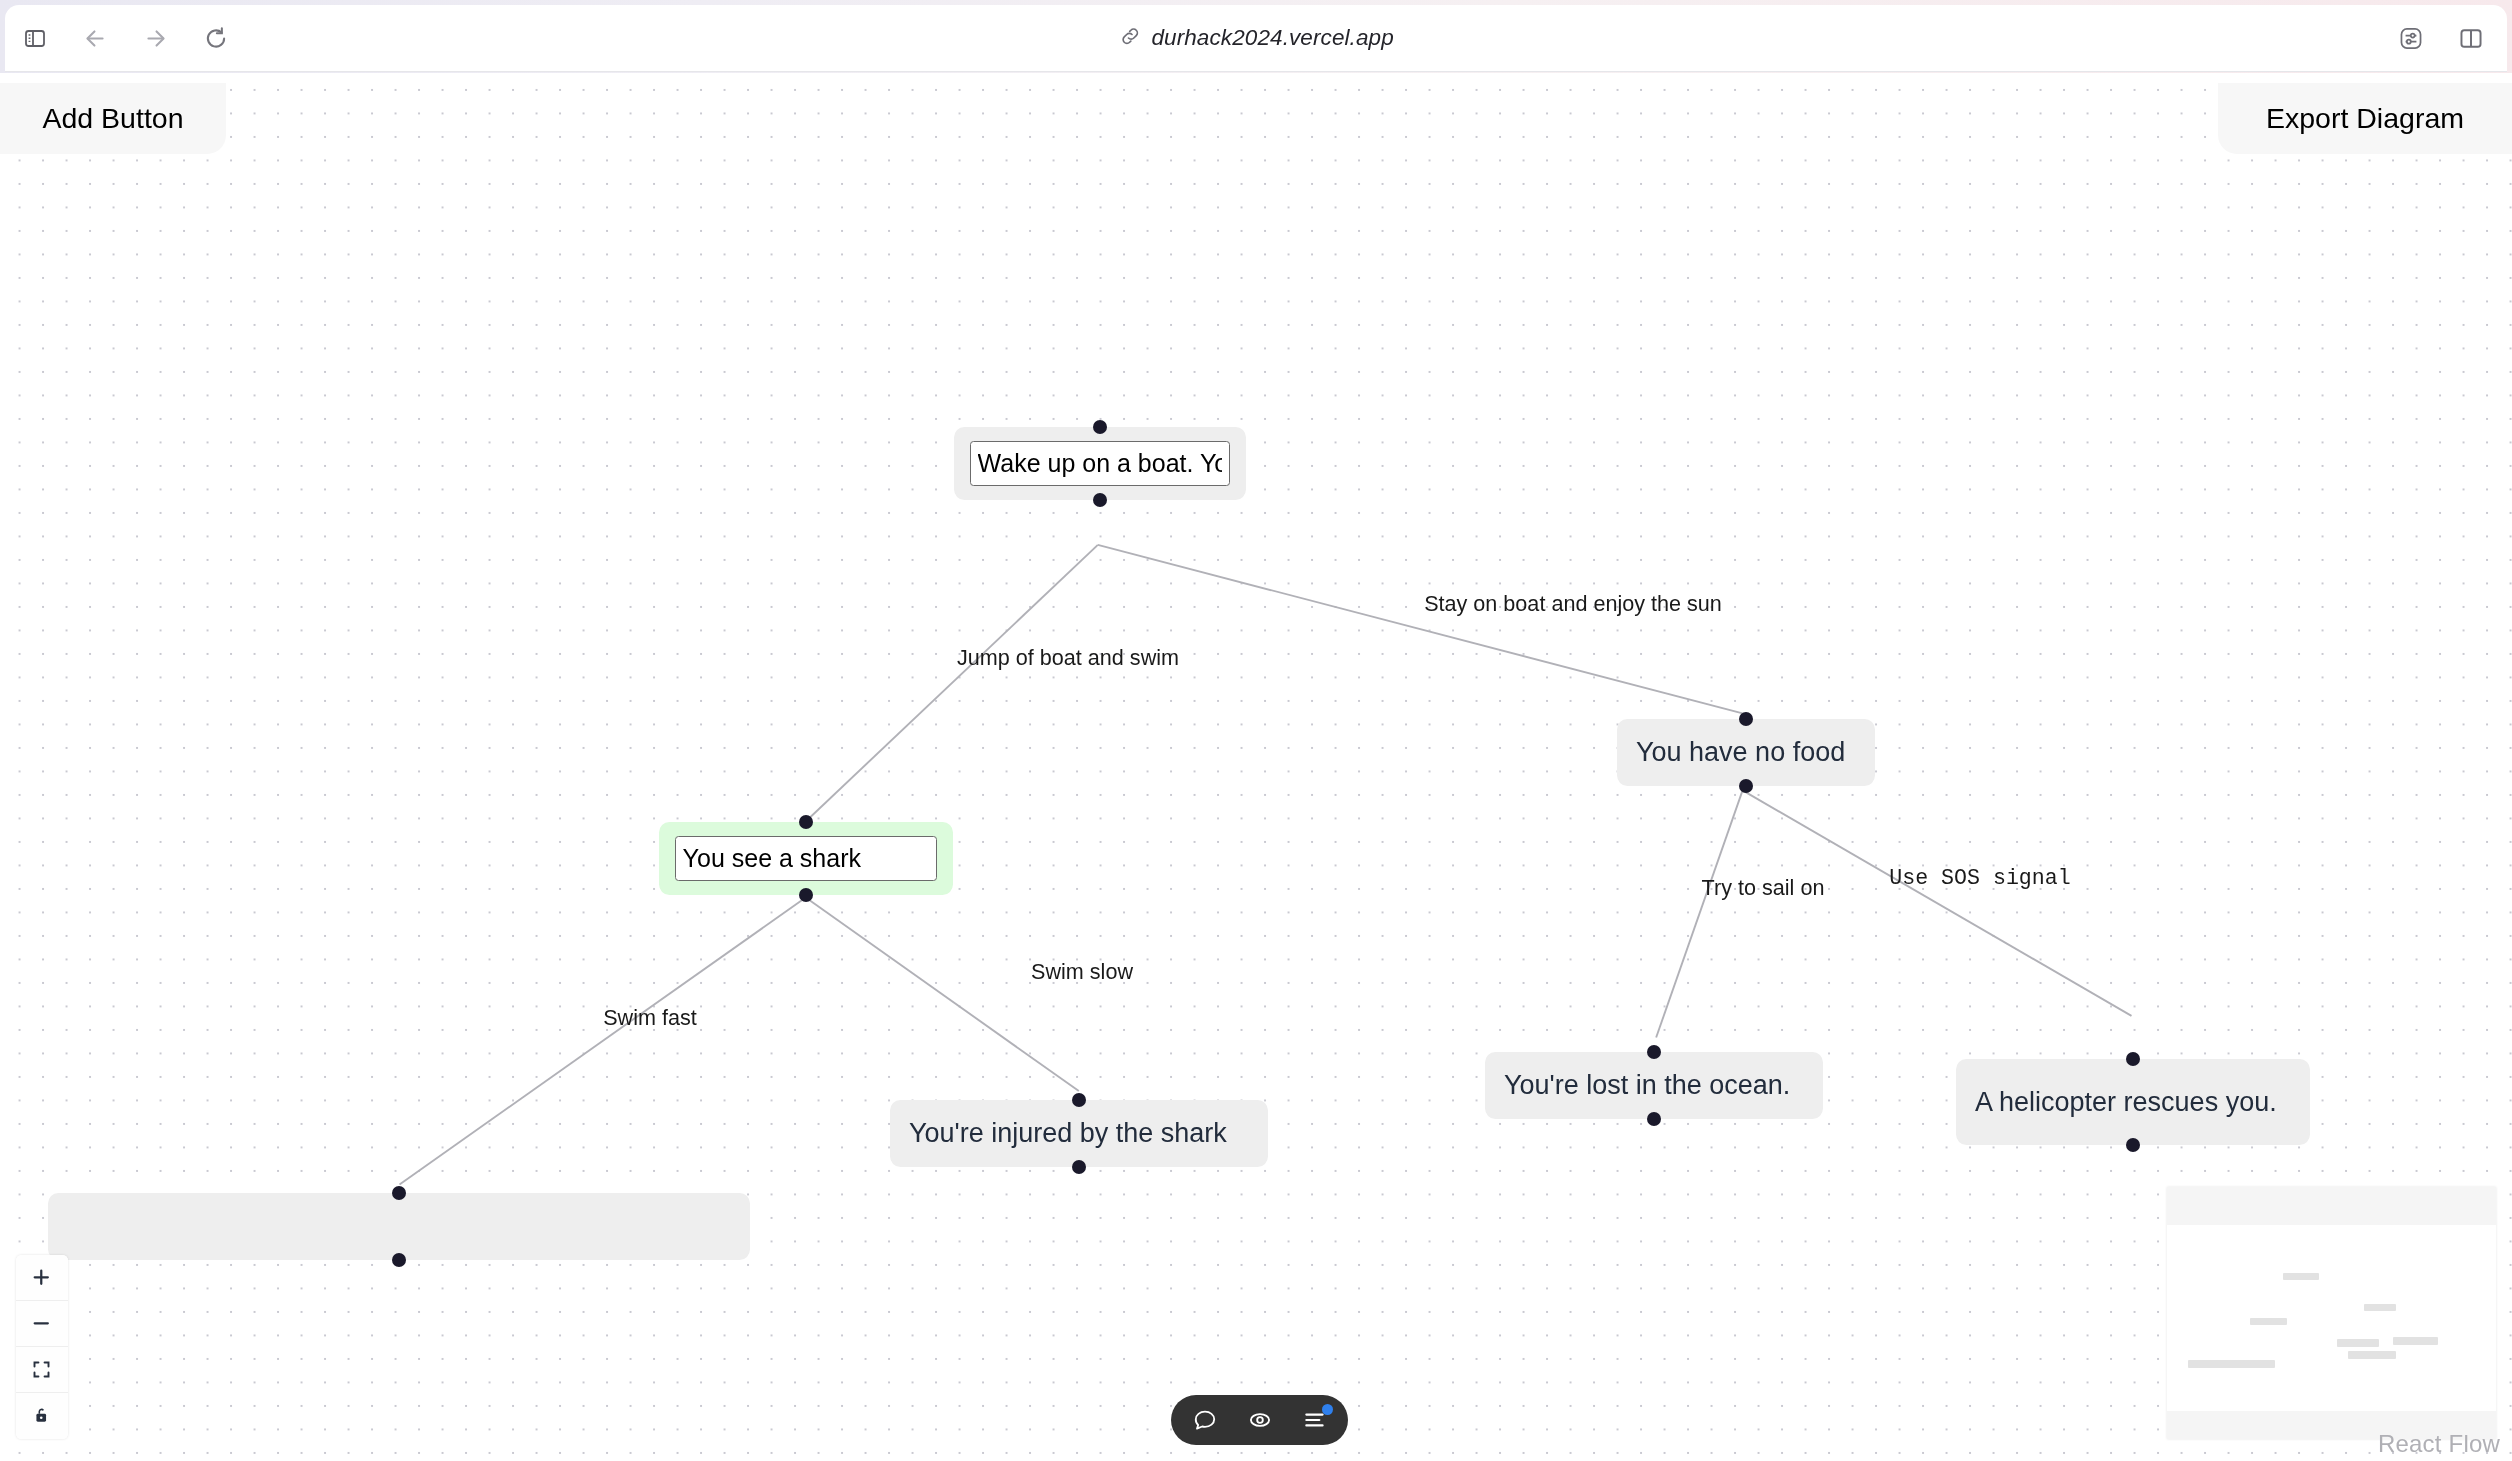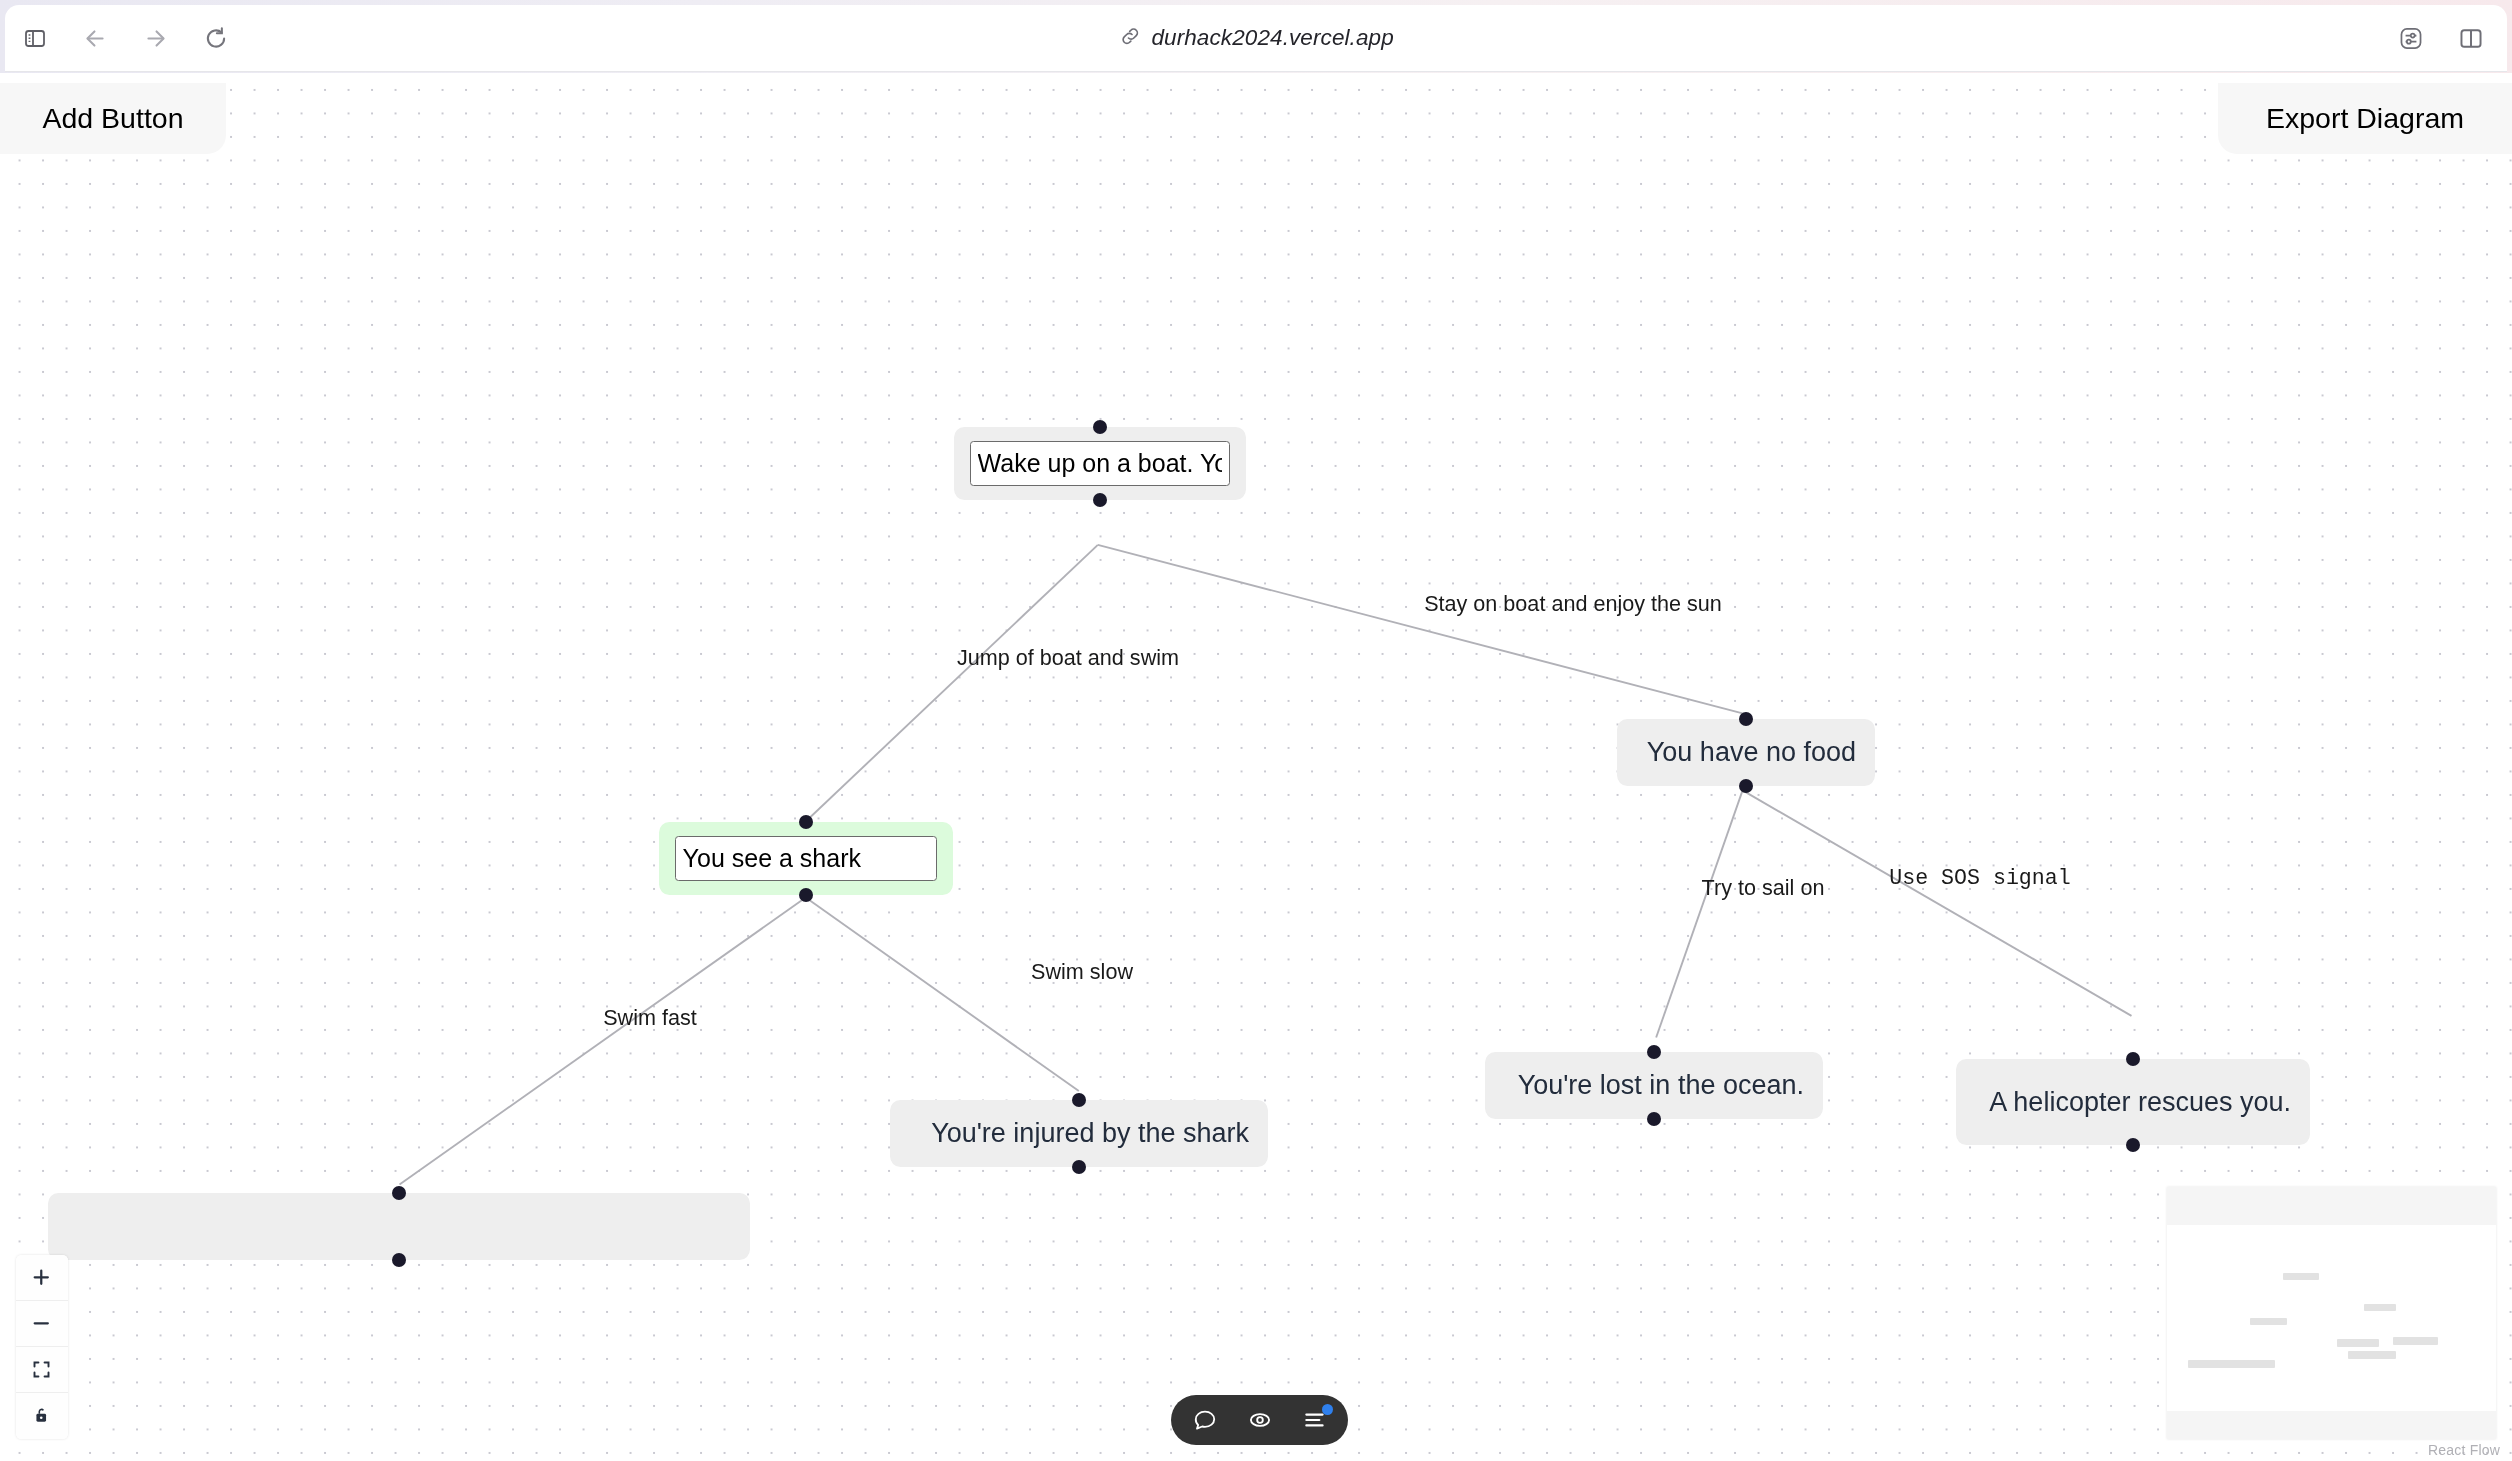--- a/index.html
+++ b/index.html
@@ -125,21 +125,20 @@
     border-radius: 10.4px;
     display: flex;
     align-items: center;
     padding: 0 19px;
     cursor: grab;
   }
   .node.plain {
     background: #eeeeee;
     color: #222c3c;
     font-size: 27px;
-    justify-content: flex-end;
   }
   .node.editing {
     background: #eeeeee;
     padding: 14px 15.6px;
   }
   .node.editing.selected {
     background: #dcfbdc;
   }
   .node-input {
     width: 100%;
@@ -236,21 +235,21 @@
   .mini-node {
     position: absolute;
     background: #e2e2e2;
     border-radius: 0.9px;
   }
 
   #react-flow-attr {
     position: absolute;
     right: 12px;
     bottom: 3.5px;
-    font-size: 14px;
+    font-size: 24px;
     color: #b0b0b5;
     letter-spacing: 0.2px;
   }
 </style>
 </head>
 <body>
 
 <div id="browser-chrome">
   <div id="chrome-inner">
 

